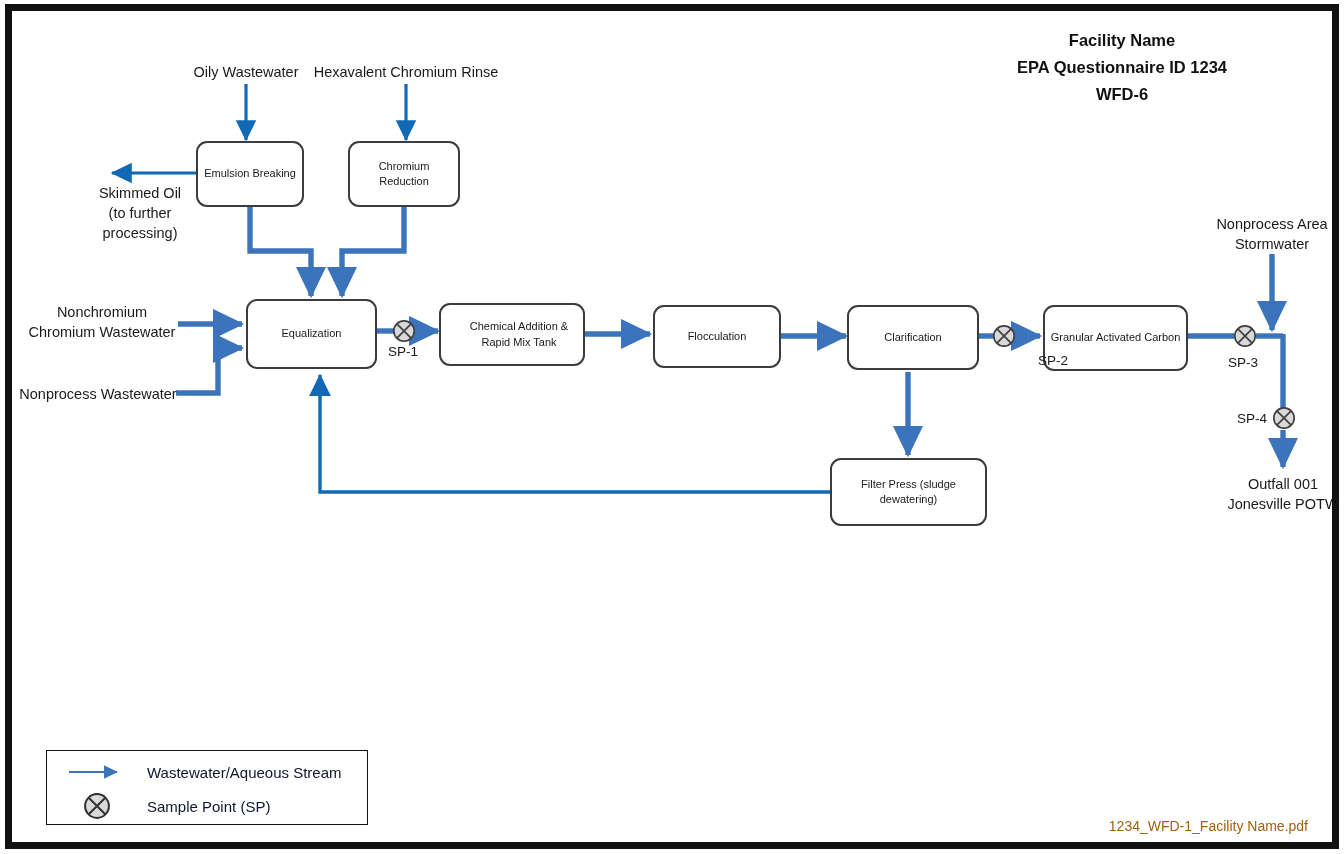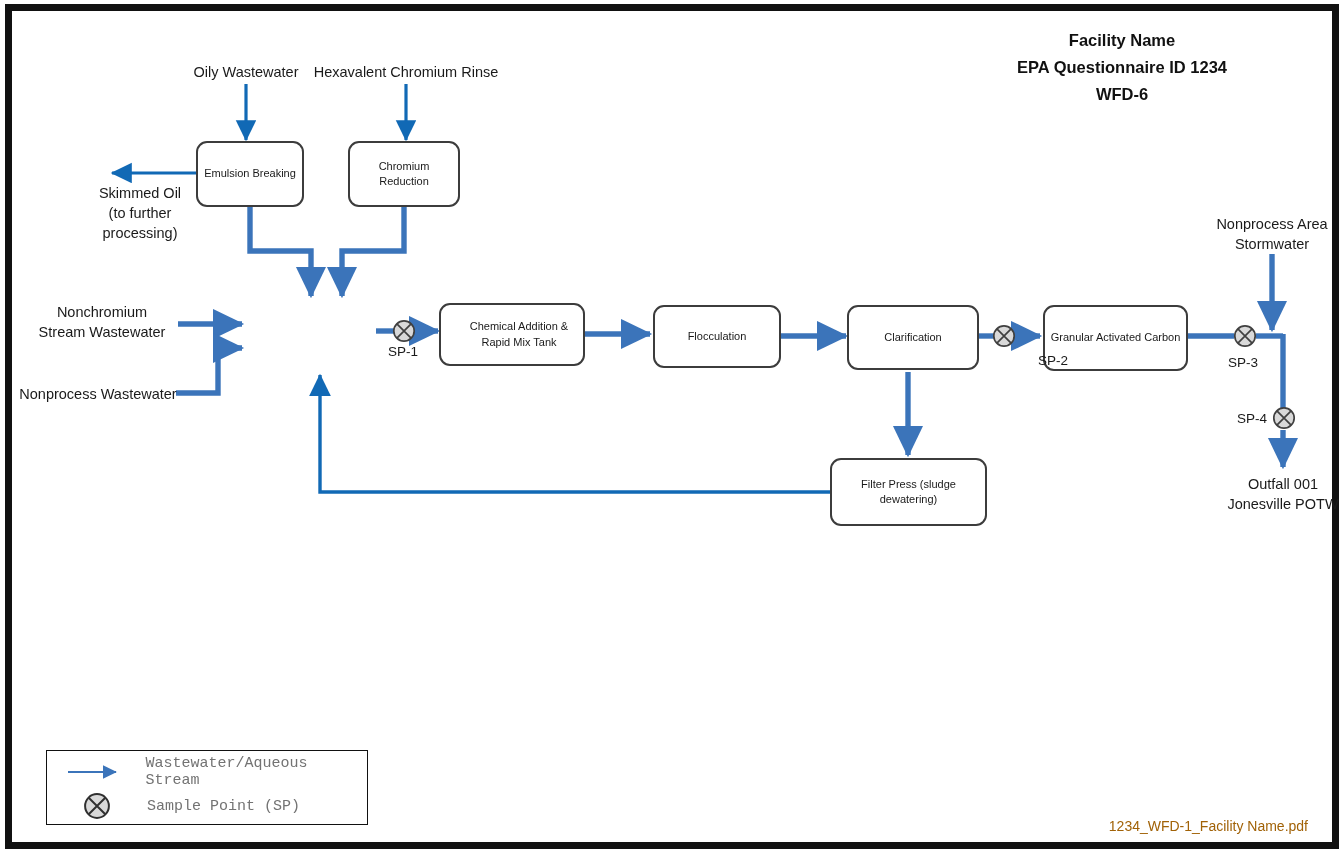--- a/index.html
+++ b/index.html
@@ -86,21 +86,21 @@
     border:1.6px solid #111111;background:#ffffff;
     z-index:6;
   }
   .legend-row{
     position:absolute;left:0;width:100%;height:32px;
     display:flex;align-items:center;
   }
   .legend-sym{
     width:100px;display:flex;align-items:center;justify-content:center;
   }
-  .legend-txt{font-size:15px;color:#737373;font-family:Liberation Mono, monospace;}
+  .legend-txt{font-size:15px;color:#0f172a;}
 </style>
 </head>
 <body>
 
 <div id="page">
   <div id="frame"></div>
 
   <div id="canvas">
 
     <svg id="wires" viewBox="0 0 1344 854">
@@ -152,20 +152,21 @@
         <path d="M1283,430 L1283,467" stroke="#3b74ba" stroke-width="5.4" marker-end="url(#ah-thick)"></path>
       </g>
     </svg>
 
     <div class="node" style="left:196px;top:141px;width:108px;height:66px;">Emulsion
 Breaking</div>
 
     <div class="node" style="left:348px;top:141px;width:112px;height:66px;">Chromium
 Reduction</div>
 
+    <div class="node" style="left:246px;top:299px;width:131px;height:70px;">Equalization</div>
 
     <div class="node" style="left:439px;top:303px;width:146px;height:63px;padding-left:18px;">Chemical Addition
 &amp; Rapid Mix Tank</div>
 
     <div class="node" style="left:653px;top:305px;width:128px;height:63px;text-align:right;">Flocculation</div>
 
     <div class="node" style="left:847px;top:305px;width:132px;height:65px;">Clarification</div>
 
     <div class="node" style="left:1043px;top:305px;width:145px;height:66px;">Granular
 Activated Carbon</div>
@@ -175,21 +176,21 @@
 
     <div class="label" style="left:166px;top:62px;width:160px;">Oily Wastewater</div>
 
     <div class="label" style="left:296px;top:62px;width:220px;">Hexavalent Chromium Rinse</div>
 
     <div class="label" style="left:79px;top:183px;width:122px;">Skimmed Oil
 (to further
 processing)</div>
 
     <div class="label" style="left:18px;top:302px;width:168px;">Nonchromium
-Stream Wastewater</div>
+Chromium Wastewater</div>
 
     <div class="label" style="left:14px;top:384px;width:168px;">Nonprocess Wastewater</div>
 
     <div class="label" style="left:1192px;top:214px;width:160px;">Nonprocess Area
 Stormwater</div>
 
     <div class="label" style="left:1196px;top:474px;width:174px;">Outfall 001
 Jonesville POTW</div>
 
     <svg class="sp" style="left:392px;top:319px;" viewBox="0 0 24 24">

